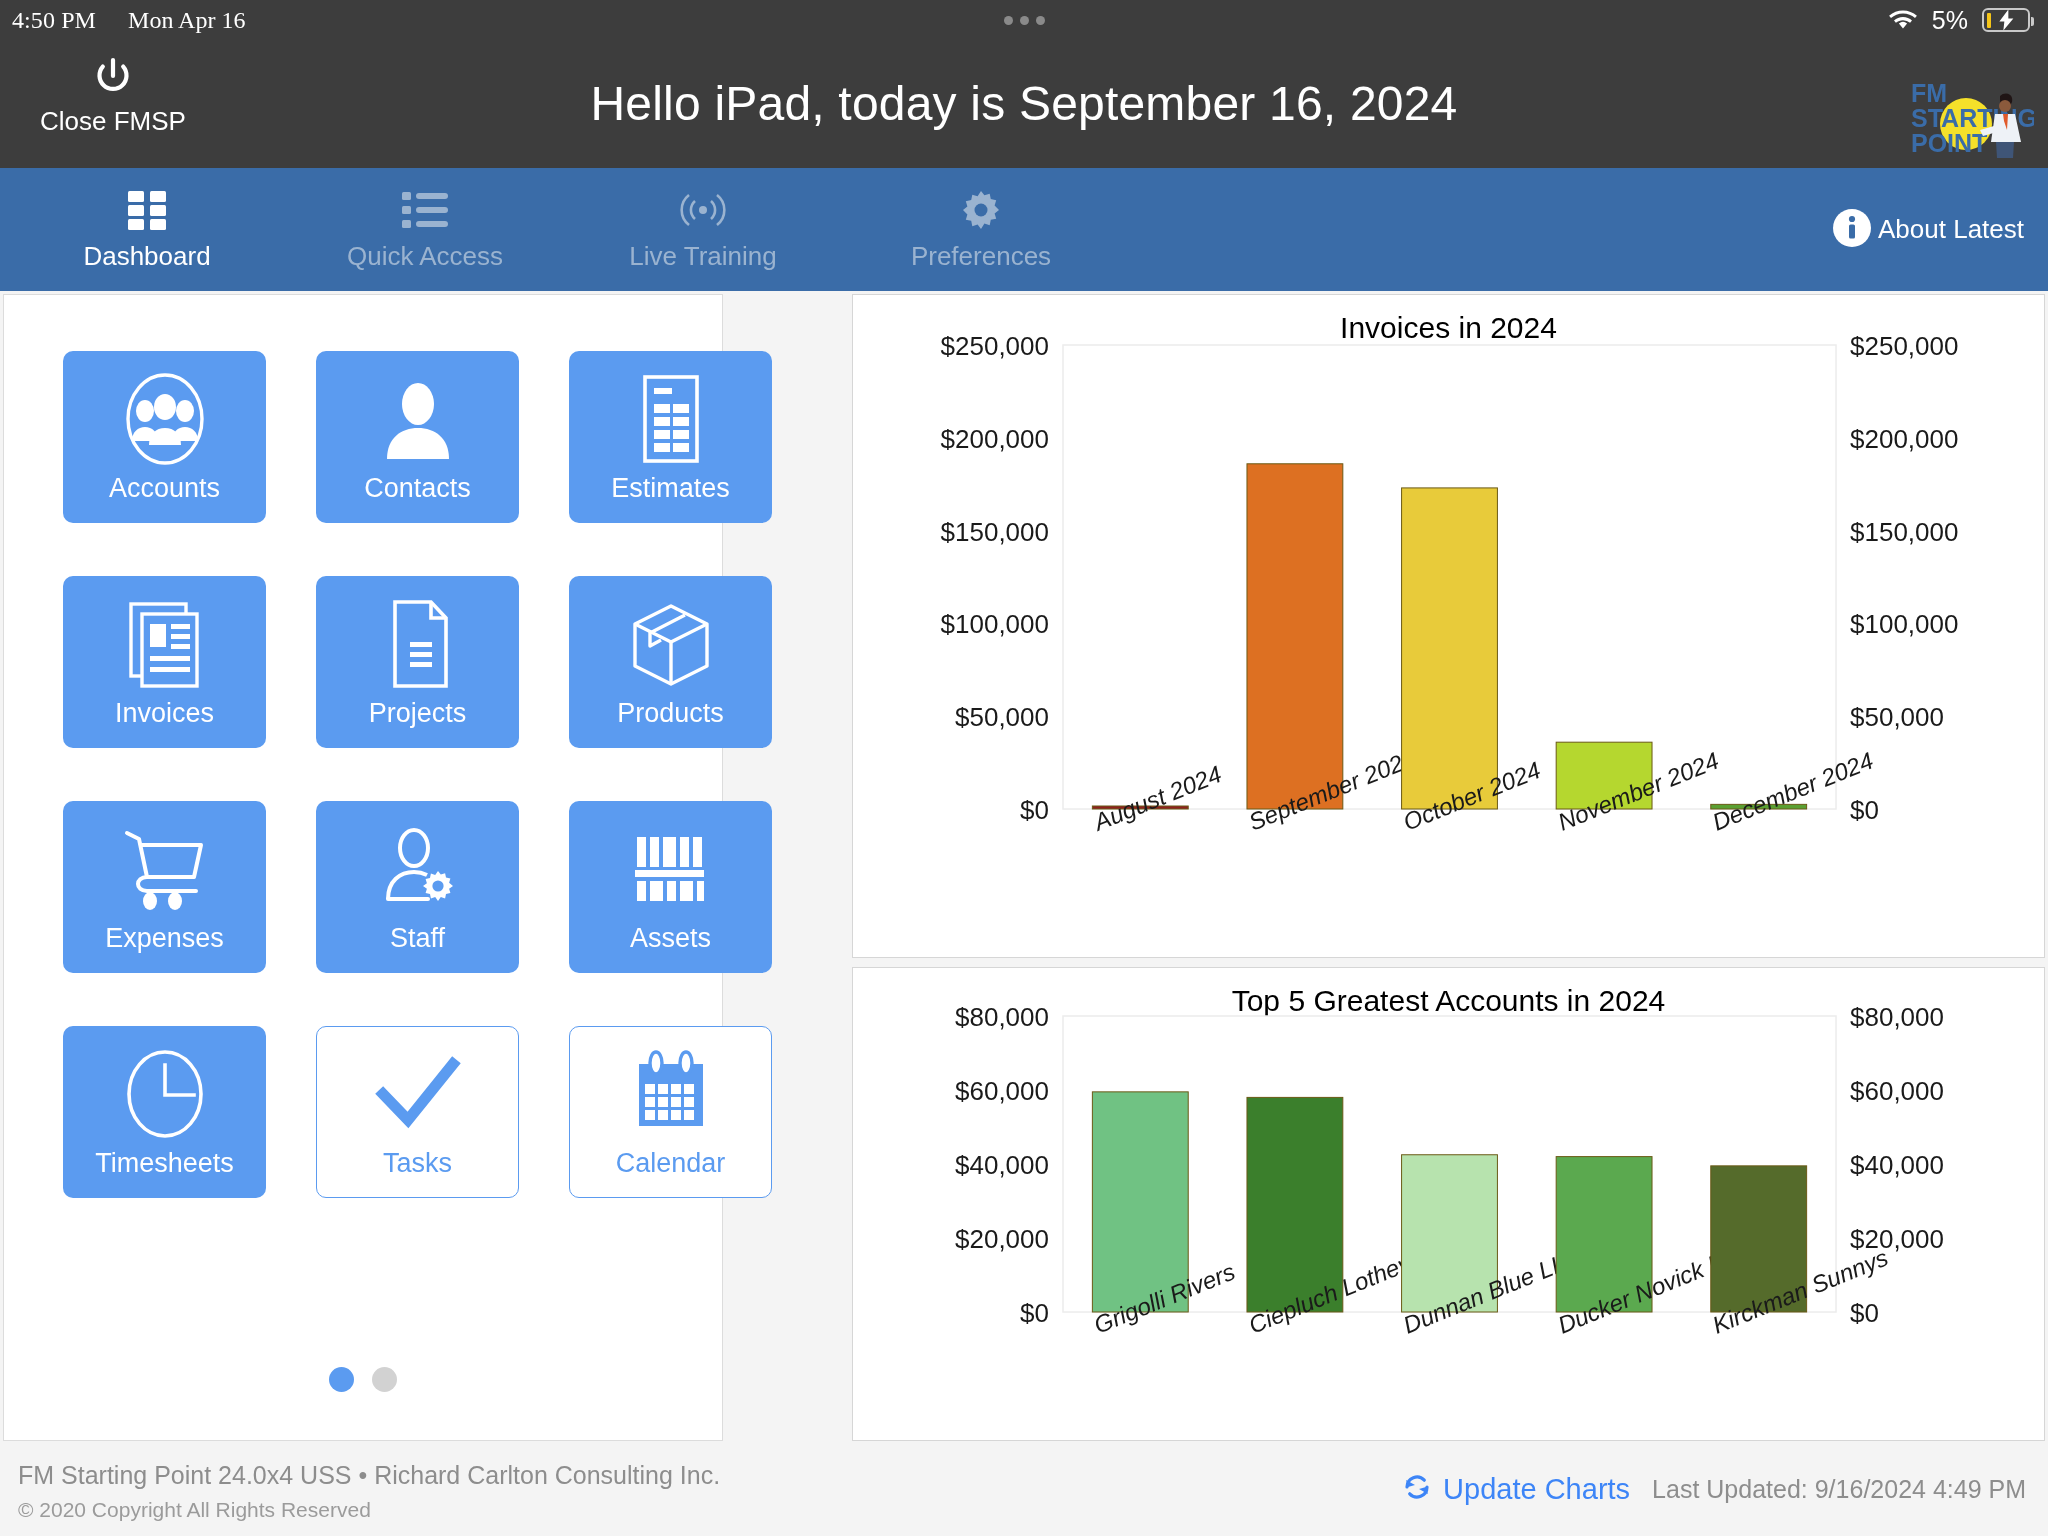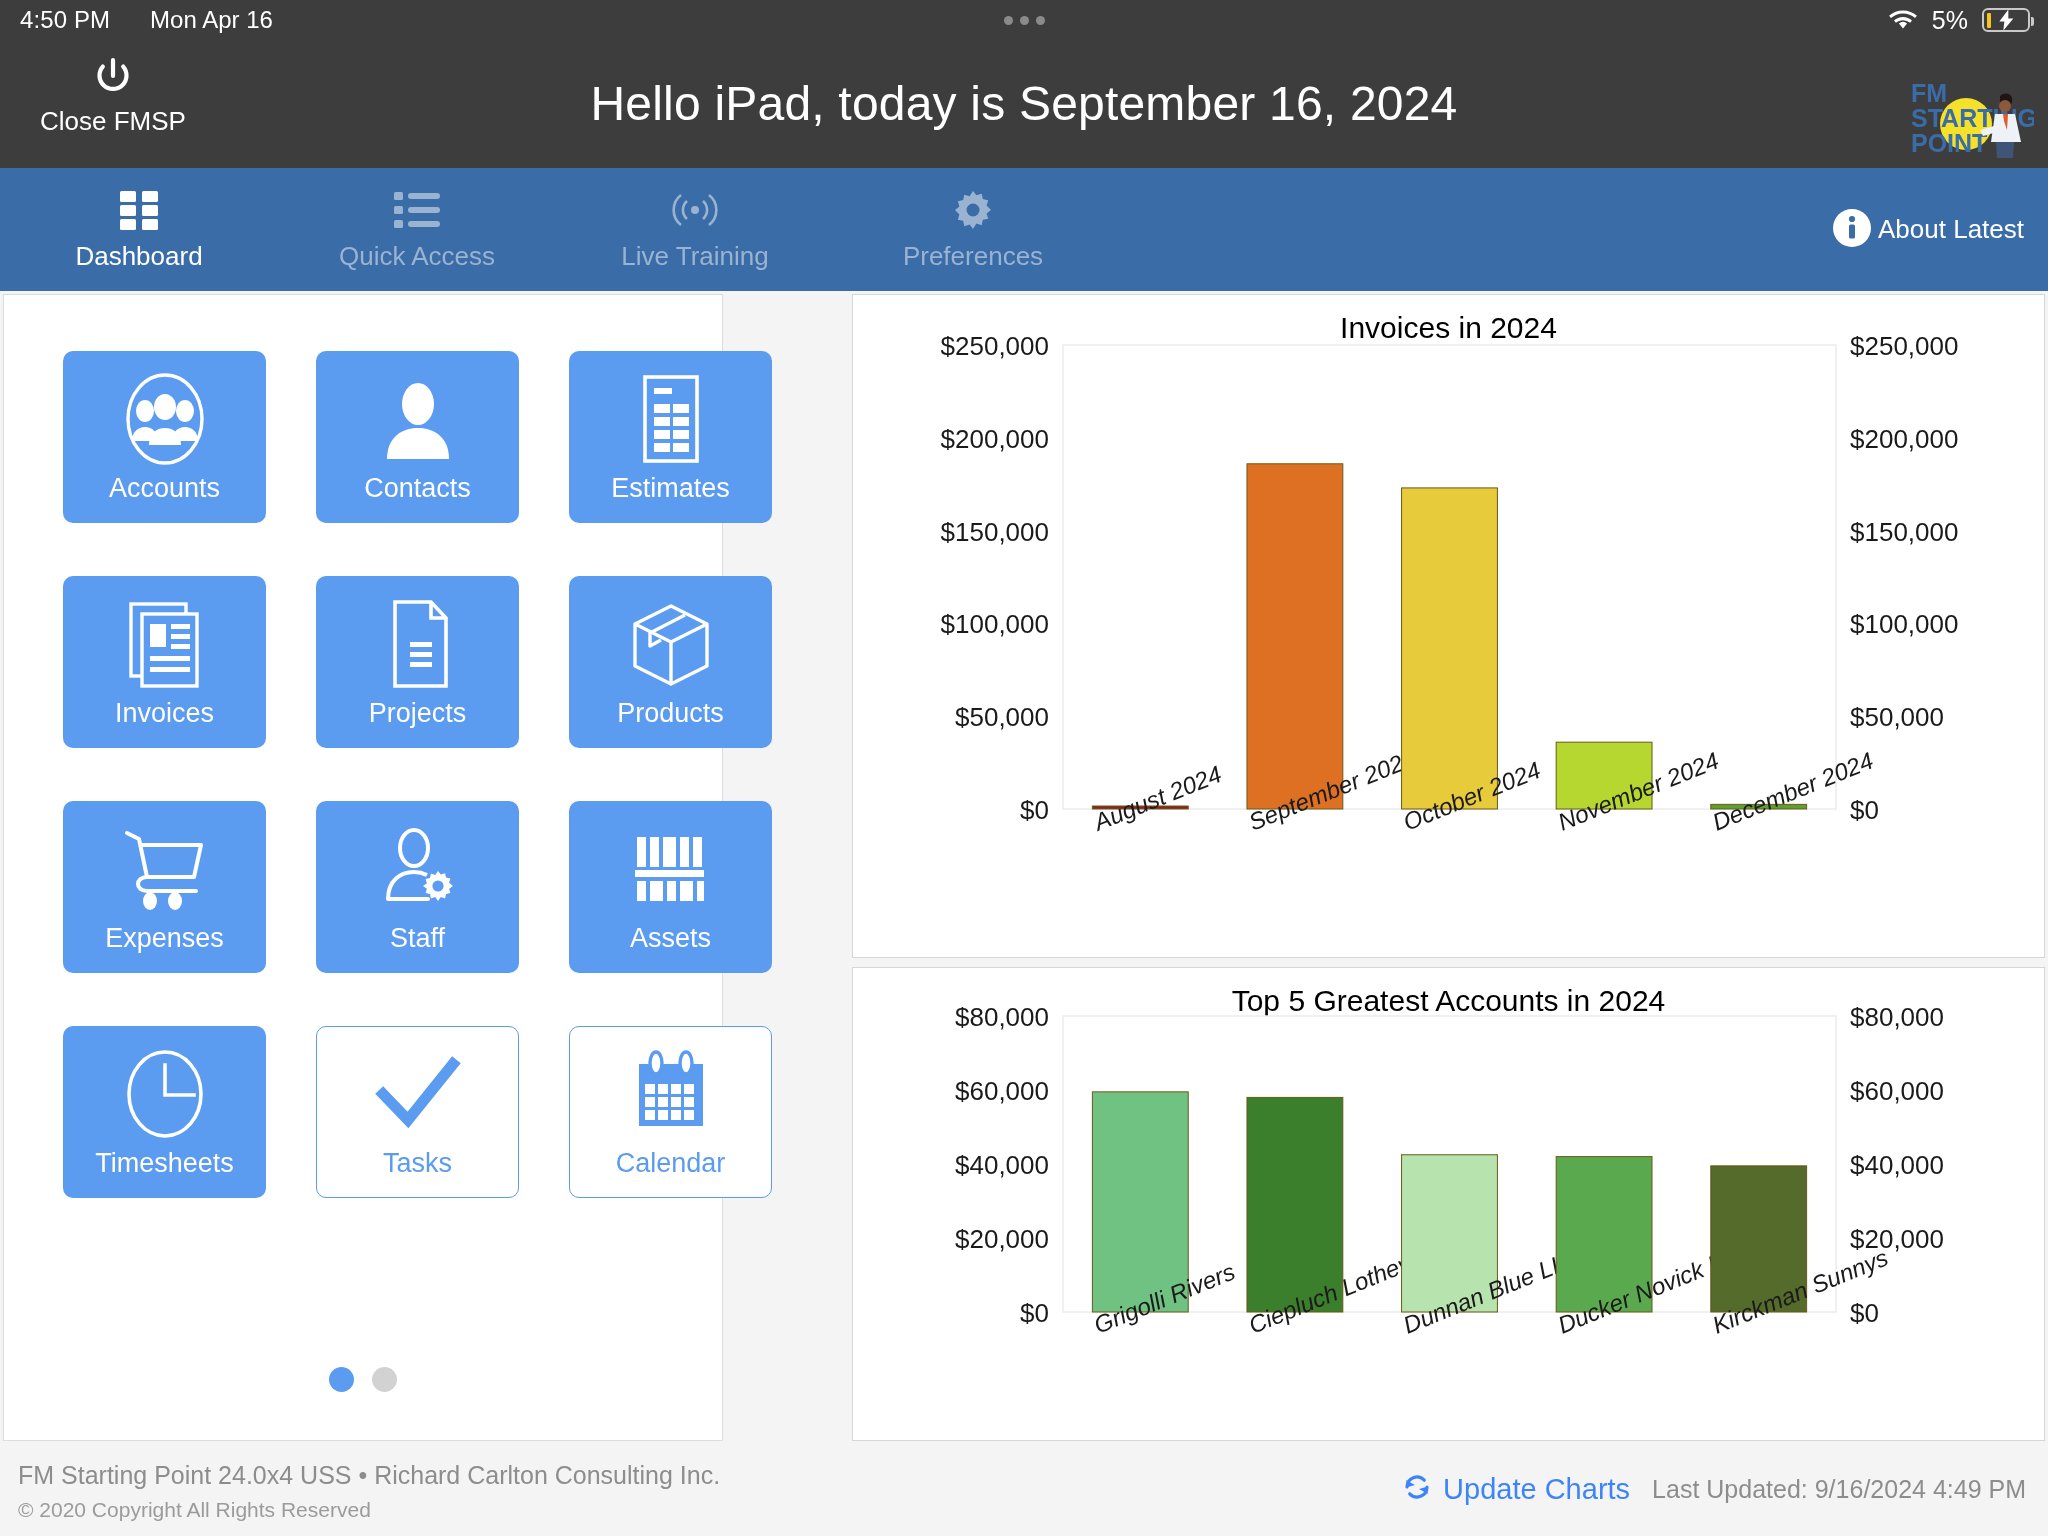--- a/index.html
+++ b/index.html
@@ -11,21 +11,21 @@
   }
 
   
   .status-bar {
     position: absolute; top: 0; left: 0;
     width: 2048px; height: 40px;
     background: #3d3d3d;
     display: flex; align-items: center;
     color: #ffffff;
   }
-  .status-left { display: flex; align-items: center; gap: 40px; padding-left: 20px; }
+  .status-left { display: flex; align-items: center; gap: 32px; padding-left: 12px; font-family: Liberation Serif, serif; }
   .status-time { font-size: 24px; font-weight: 500; letter-spacing: .1px; }
   .status-date { font-size: 24px; font-weight: 500; }
   .status-center { position: absolute; left: 0; right: 0; display: flex; justify-content: center; pointer-events: none; }
   .dots3 { display: flex; gap: 7px; }
   .dots3 i { width: 9px; height: 9px; border-radius: 50%; background: #8a8a8a; display: block; }
   .status-right {
     position: absolute; right: 18px; top: 0; height: 40px;
     display: flex; align-items: center; gap: 14px;
   }
   .wifi-icon { width: 30px; height: 22px; display: block; }
@@ -65,21 +65,21 @@
     width: 150px; height: 92px;
   }
 
   
   .nav-bar {
     position: absolute; top: 168px; left: 0;
     width: 2048px; height: 123px;
     background: #3a6ca8;
     display: flex; align-items: center;
   }
-  .nav-items { display: flex; }
+  .nav-items { display: flex; padding-left: 8px; }
   .nav-item {
     width: 278px; height: 123px;
     display: flex; flex-direction: column; align-items: center; justify-content: center;
     gap: 8px; cursor: pointer;
   }
   .nav-item .nav-icon { height: 46px; display: flex; align-items: center; justify-content: center; }
   .nav-item .nav-label { font-size: 26px; }
   .nav-item.active .nav-label { color: #ffffff; }
   .nav-item.inactive .nav-label { color: #9ab3d0; }
   .nav-item.active .nav-icon svg { fill: #ffffff; }

